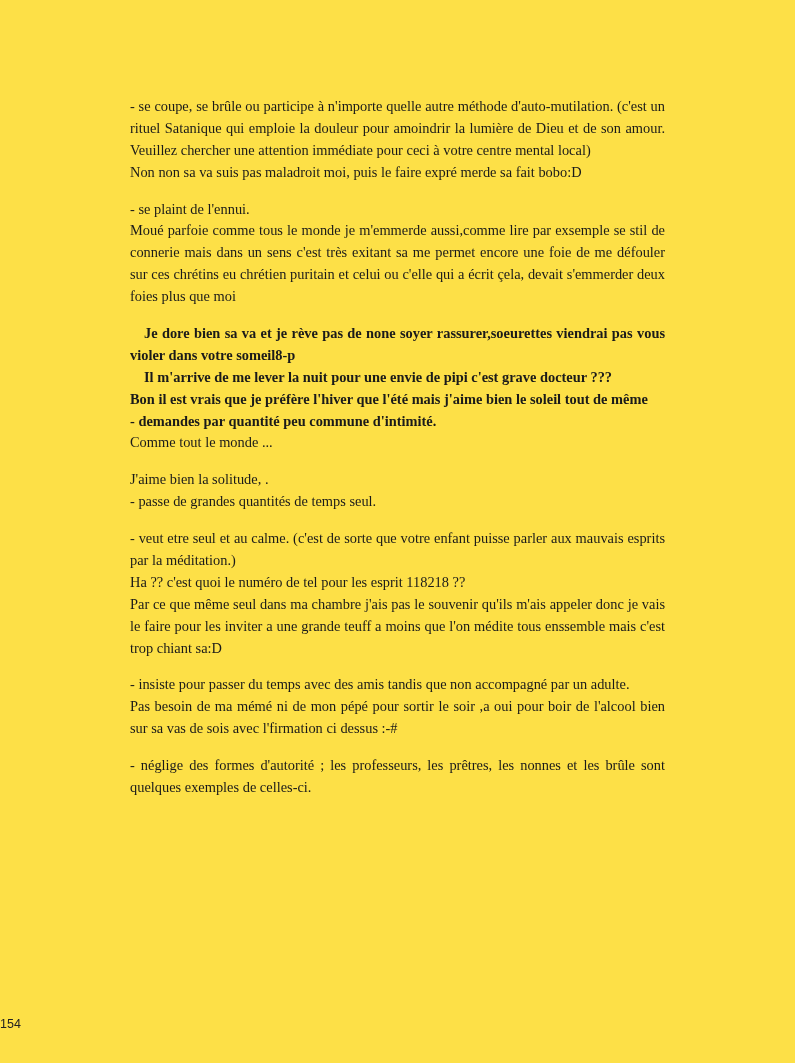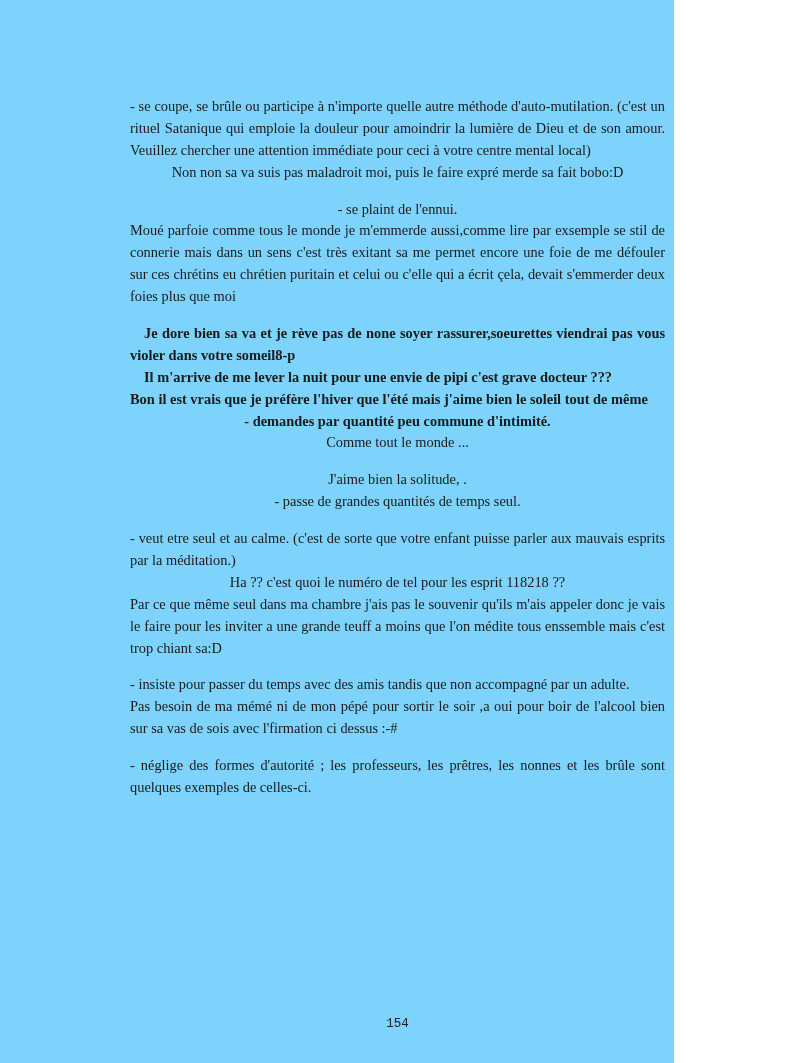--- a/index.html
+++ b/index.html
@@ -11,58 +11,58 @@
     width: 795px;
     height: 1063px;
     position: relative;
     font-family: "Liberation Serif", "DejaVu Serif", serif;
     color: #1a1a1a;
     overflow: hidden;
   }
   .page {
     position: absolute;
     left: 0; top: 0;
-    width: 674px;
+    width: 795px;
     height: 1063px;
-    background: #7dd3fc;
+    background: #fde047;
   }
   .content {
     position: absolute;
     left: 130px;
     top: 96px;
     width: 535px;
   }
   p {
     margin: 0;
     font-size: 14.4px;
     line-height: 1.52;
     text-align: justify;
     text-justify: inter-word;
   }
   p.last-line, p.noj {
-    text-align: center;
+    text-align: left;
   }
   .bold {
     font-weight: bold;
   }
   .gap {
     height: 15px;
   }
   .indent-blk {
     text-indent: 14px;
   }
   .pagenum {
     position: absolute;
     left: 0;
     top: 1017px;
     width: 795px;
-    text-align: center;
+    text-align: left;
     font-size: 12.5px;
     color: #222;
-    font-family: Liberation Mono, monospace;
+    font-family: Liberation Sans, sans-serif;
   }
 </style>
 </head>
 <body>
 
 <div class="page">
   <div class="content">
 
     <p>- se coupe, se brûle ou participe à n'importe quelle autre méthode d'auto-mutilation. (c'est un rituel Satanique qui emploie la douleur pour amoindrir la lumière de Dieu et de son amour. Veuillez chercher une attention immédiate pour ceci à votre centre mental local)</p>
     <p class="noj">Non non sa va suis pas maladroit moi, puis le faire expré merde sa fait bobo:D</p>

